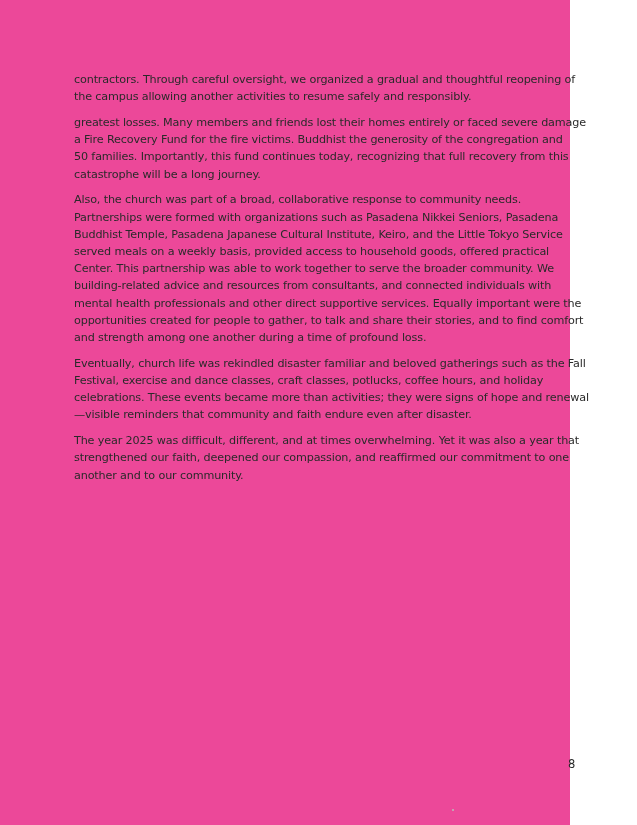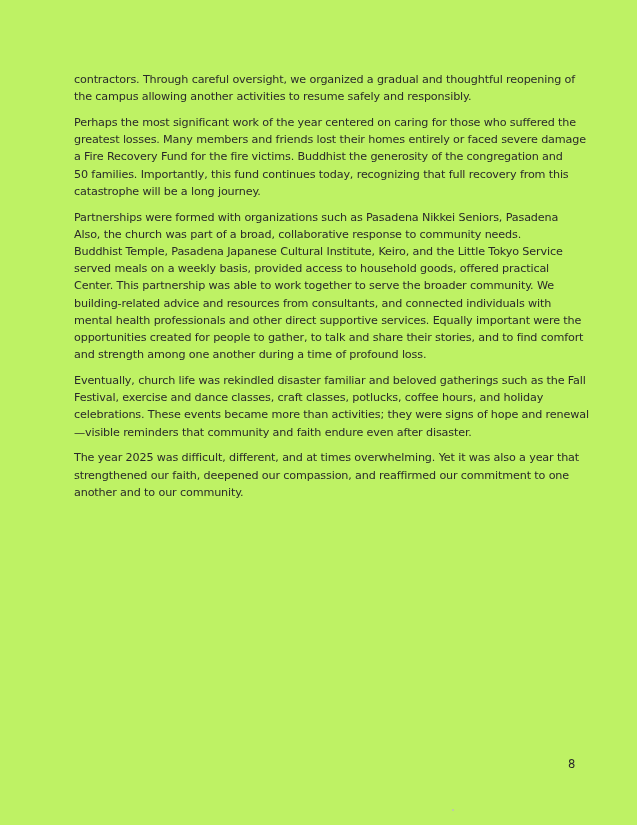--- a/index.html
+++ b/index.html
@@ -9,23 +9,23 @@
     }
     body {
       width: 637px;
       height: 825px;
       position: relative;
       overflow: hidden;
     }
     .page {
       position: absolute;
       left: 0; top: 0;
-      width: 637px;
+      width: 570px;
       height: 825px;
-      background: #bef264;
+      background: #ec4899;
     }
     .body-text {
       position: absolute;
       left: 74px;
       top: 71px;
       width: 500px;
       font-family: "DejaVu Sans", sans-serif;
       font-size: 11.2px;
       line-height: 17.2px;
       color: #2a2a2a;
@@ -61,30 +61,29 @@
 
 <div class="page">
   <div class="body-text">
 
     <p class="para">
       <span class="line">contractors. Through careful oversight, we organized a gradual and thoughtful reopening of</span>
       <span class="line">the campus allowing another activities to resume safely and responsibly.</span>
     </p>
 
     <p class="para">
-      <span class="line">Perhaps the most significant work of the year centered on caring for those who suffered the</span>
       <span class="line">greatest losses. Many members and friends lost their homes entirely or faced severe damage</span>
       <span class="line">a Fire Recovery Fund for the fire victims.  Buddhist the generosity of the congregation and</span>
       <span class="line">50 families.  Importantly, this fund continues today, recognizing that full recovery from this</span>
       <span class="line">catastrophe will be a long journey.</span>
     </p>
 
     <p class="para">
+      <span class="line">Also, the church was part of a broad, collaborative response to community needs.</span>
       <span class="line">Partnerships were formed with organizations such as Pasadena Nikkei Seniors, Pasadena</span>
-      <span class="line">Also, the church was part of a broad, collaborative response to community needs.</span>
       <span class="line">Buddhist Temple, Pasadena Japanese Cultural Institute, Keiro, and the Little Tokyo Service</span>
       <span class="line">served meals on a weekly basis, provided access to household goods, offered practical</span>
       <span class="line">Center.   This partnership was able to work together to serve the broader community.  We</span>
       <span class="line">building-related advice and resources from consultants, and connected individuals with</span>
       <span class="line">mental health professionals and other direct supportive services. Equally important were the</span>
       <span class="line">opportunities created for people to gather, to talk and share their stories, and to find comfort</span>
       <span class="line">and strength among one another during a time of profound loss.</span>
     </p>
 
     <p class="para">

